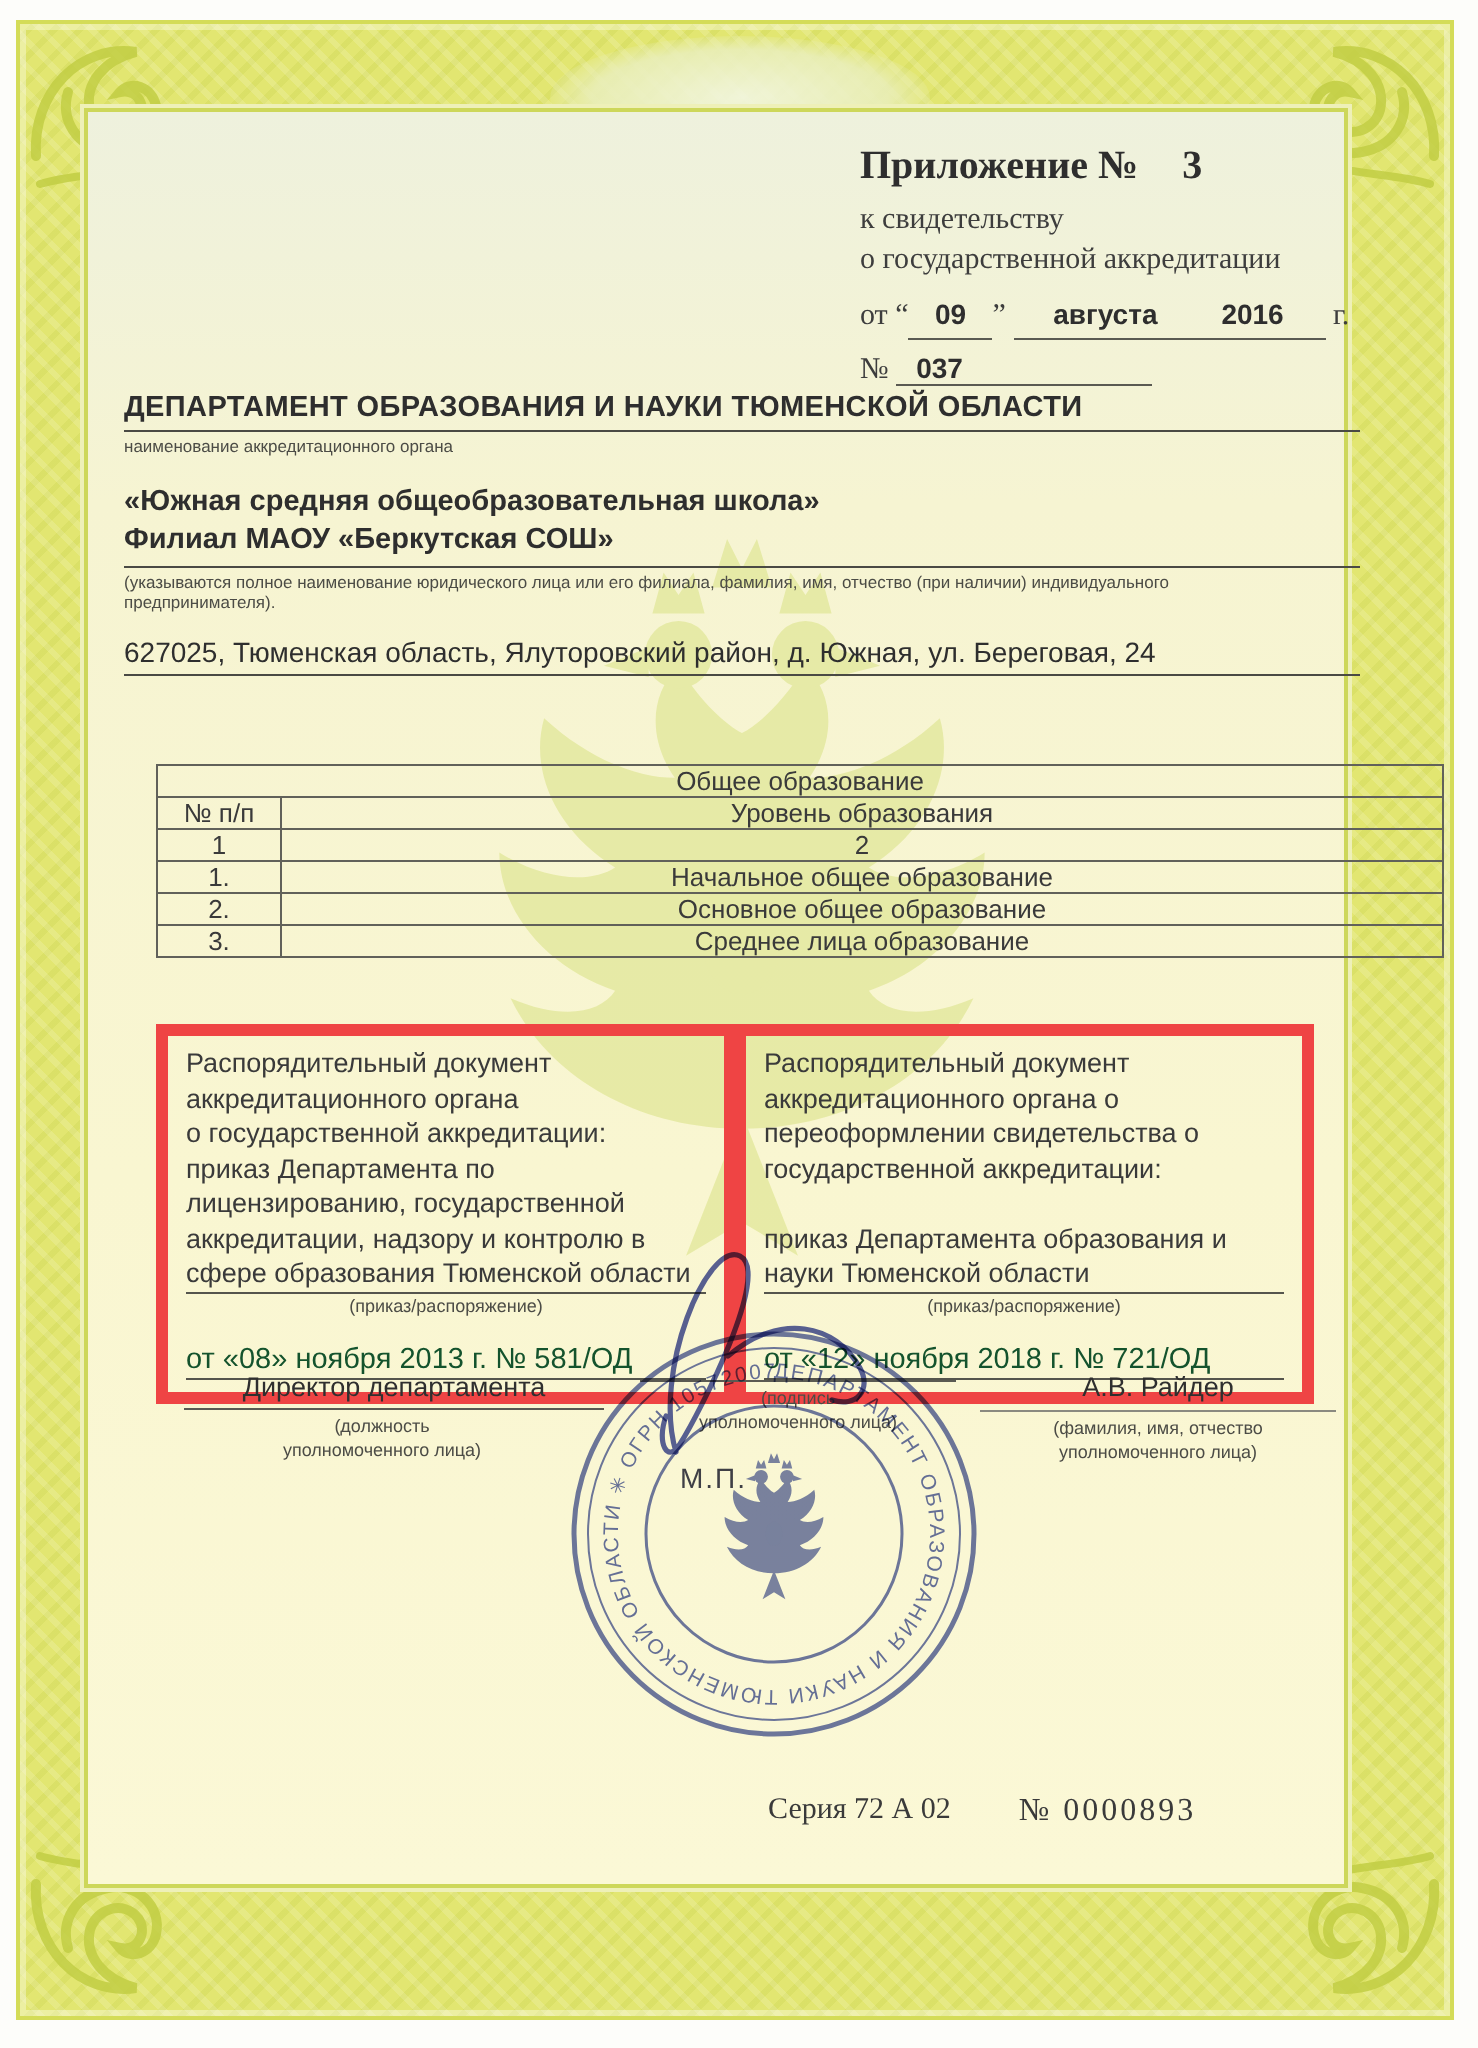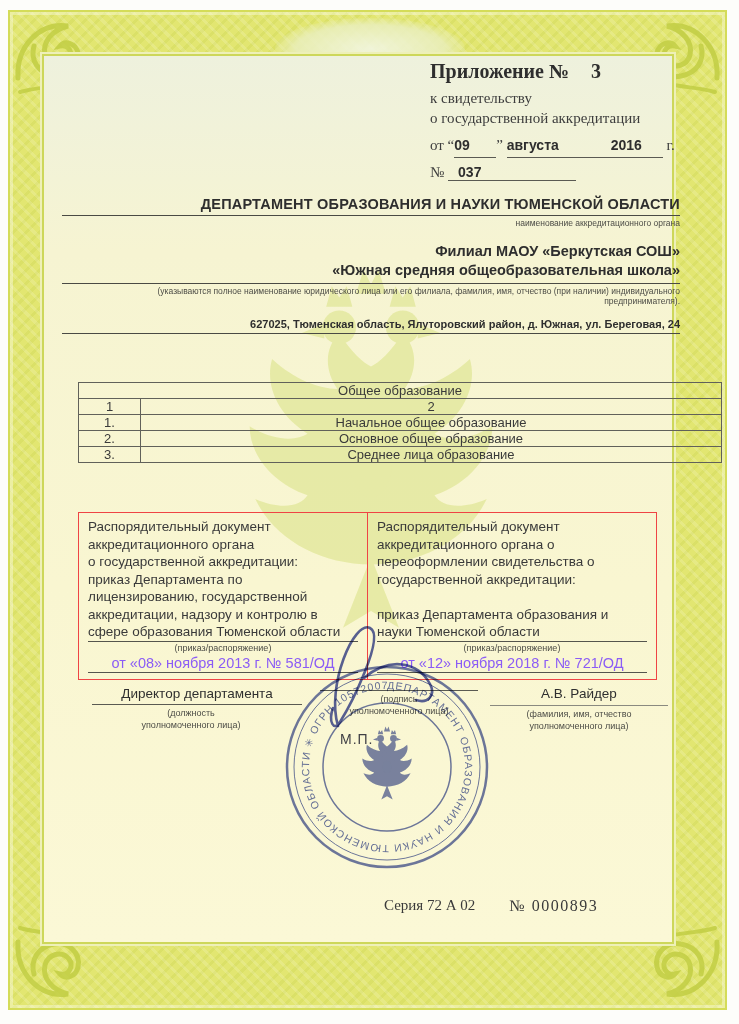--- a/index.html
+++ b/index.html
@@ -32,56 +32,56 @@
     position:absolute; left:50%; top:18px; transform:translateX(-50%);
     width:190px; height:62px; border-radius:50%;
     background:radial-gradient(ellipse at center, #f2f6e3 0%, #e9eeb9 55%, rgba(226,230,113,0) 75%);
     opacity:.9;
   }
 
   .content { position:absolute; inset:0; z-index:3; }
   .wm { position:absolute; left:182px; top:262px; width:378px; height:392px; z-index:1; opacity:.55; }
 
   
-  .appendix { position:absolute; left:430px; top:60px; width:260px; font-family:"Liberation Serif", serif; font-size:15px; }
+  .appendix { position:absolute; left:430px; top:72px; width:260px; font-family:"Liberation Serif", serif; font-size:15px; }
   .apx-title { font-size:20px; font-weight:bold; color:#2e2e2e; margin-bottom:5px; }
   .apx-title .num { margin-left:22px; }
   .apx-line { line-height:20px; }
   .apx-date { margin-top:5px; line-height:24px; }
   .fill { font-family:"Liberation Sans", sans-serif; font-weight:bold; font-size:14px; color:#2e2e2e;
-          display:inline-block; text-align:left; border-bottom:1.5px solid #5a5a52; }
+          display:inline-block; text-align:center; border-bottom:1.5px solid #5a5a52; }
   .fill.day { min-width:42px; }
   .fill.month { min-width:92px; }
   .fill.year { min-width:52px; text-align:left; padding-left:12px; }
   .fill.docnum { min-width:118px; text-align:left; padding-left:10px; }
   .apx-num { margin-top:6px; }
 
-  .centerblock { position:absolute; left:62px; width:618px; text-align:right; }
+  .centerblock { position:absolute; left:62px; width:618px; text-align:left; }
   .issuer { top:196px; }
   .issuer-name { font-size:14.5px; font-weight:bold; color:#2e2e2e; letter-spacing:.2px; }
   .rule { border-bottom:1.5px solid #4a4a44; margin-top:3px; }
   .smallcap { font-size:8.5px; color:#4c4c46; margin-top:2px; }
   .org { top:242px; }
   .org-name { font-size:14.5px; font-weight:bold; color:#2e2e2e; line-height:19px; }
   .pre { white-space:pre-line; }
   .addr { top:318px; }
-  .addr-text { font-size:11px; font-weight:bold; color:#2e2e2e; }
+  .addr-text { font-size:14px; font-weight:normal; color:#2e2e2e; }
 
   
   table.edu { position:absolute; left:78px; top:382px; width:644px; border-collapse:collapse; z-index:3; }
   table.edu td { border:1px solid #61615a; font-size:13px; text-align:center; padding:0 3px; height:15px; color:#3a3a3a; background:transparent; }
   table.edu td.c1 { width:55px; }
 
   
   .orders { position:absolute; left:78px; top:512px; width:580px; display:flex; z-index:3; }
-  .obox { border:1px solid #ef4444; width:290px; box-sizing:border-box; padding:5px 9px 6px 9px; display:flex; flex-direction:column; min-height:157px; }
+  .obox { border:6px solid #ef4444; width:290px; box-sizing:border-box; padding:5px 9px 6px 9px; display:flex; flex-direction:column; min-height:157px; }
   .obox + .obox { margin-left:-1px; }
   .otext { font-size:13.5px; line-height:17.5px; color:#3a3a3a; }
   .ocap { margin-top:auto; border-top:1px solid #55554d; text-align:center; font-size:9px; color:#4c4c46; padding-top:1px; }
-  .oval { font-size:14.5px; color:#8b5cf6; border-bottom:1px solid #55554d; margin-top:2px; padding-bottom:1px;text-align:center; }
+  .oval { font-size:14.5px; color:#14532d; border-bottom:1px solid #55554d; margin-top:14px; padding-bottom:1px; }
 
   
   .sig { position:absolute; left:62px; top:682px; width:618px; display:flex; z-index:3; }
   .sig-left { width:258px; }
   .sig-center { width:158px; margin-top:8px; border-top:1px solid #5a5a52; }
   .sig-right { width:202px; }
   .sig-label { font-size:13.5px; color:#2f2f2f; text-align:center; border-bottom:1px solid #5a5a52;
                margin:4px 18px 0 30px; padding-bottom:3px; }
   .sig-name { font-size:13.5px; color:#2f2f2f; text-align:center; border-bottom:1px solid #8a8a80;
               margin:4px 12px 0 12px; padding-bottom:4px; }
@@ -158,36 +158,40 @@
       </div>
     </div>
 
     <div class="centerblock issuer">
       <div class="issuer-name">ДЕПАРТАМЕНТ ОБРАЗОВАНИЯ И НАУКИ ТЮМЕНСКОЙ ОБЛАСТИ</div>
       <div class="rule"></div>
       <div class="smallcap">наименование аккредитационного органа</div>
     </div>
 
     <div class="centerblock org">
+      <div class="org-name">«Южная средняя общеобразовательная школа»</div>
       <div class="org-name">Филиал МАОУ «Беркутская СОШ»</div>
-      <div class="org-name">«Южная средняя общеобразовательная школа»</div>
       <div class="rule"></div>
       <div class="smallcap pre">(указываются полное наименование юридического лица или его филиала, фамилия, имя, отчество (при наличии) индивидуального
 предпринимателя).</div>
     </div>
 
     <div class="centerblock addr">
       <div class="addr-text">627025, Тюменская область, Ялуторовский район, д. Южная, ул. Береговая, 24</div>
       <div class="rule"></div>
     </div>
 
     <table class="edu">
       <tbody>
           <tr>
         <td colspan="2">Общее образование</td>
+      </tr>
+      <tr>
+        <td class="c1">№ п/п</td>
+        <td>Уровень образования</td>
       </tr>
       <tr>
         <td class="c1">1</td>
         <td>2</td>
       </tr>
       <tr>
         <td class="c1">1.</td>
         <td>Начальное общее образование</td>
       </tr>
       <tr>

